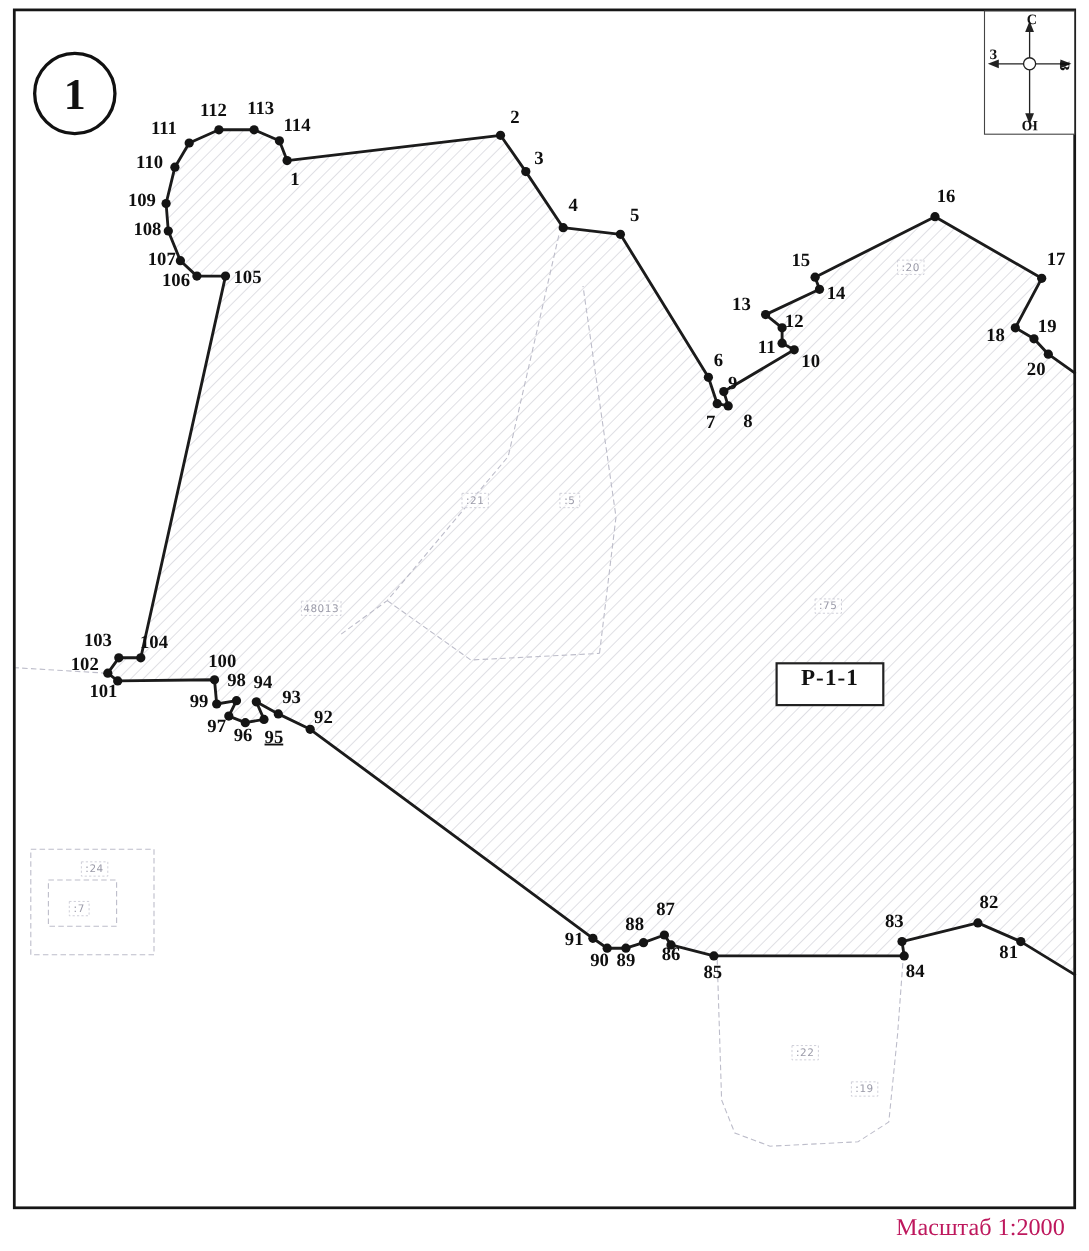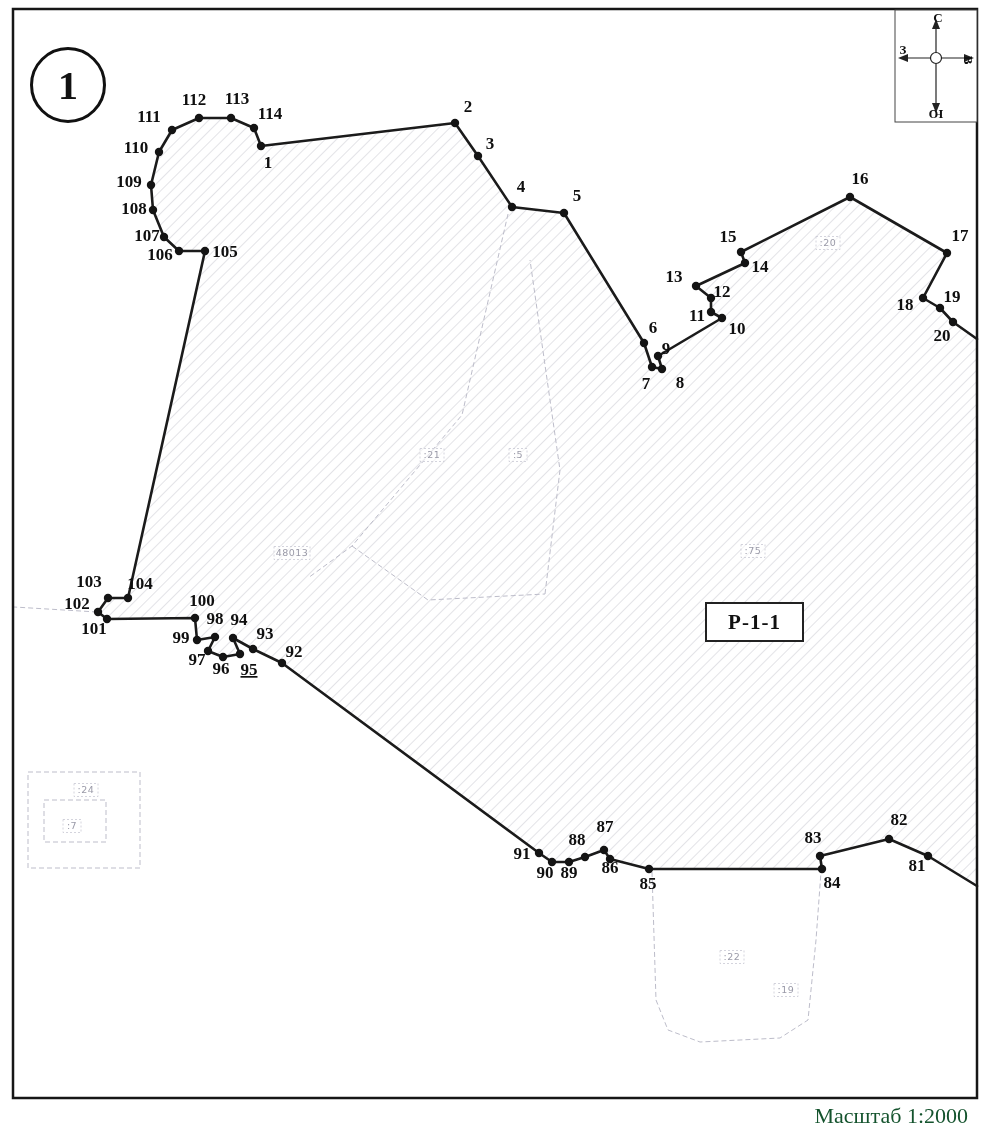--- a/index.html
+++ b/index.html
@@ -26,24 +26,24 @@
   .compass-hub { fill:#ffffff; stroke:#222; stroke-width:1.2; }
   .compass-letter { font:700 13px "Liberation Serif", serif; fill:#111; text-anchor:middle; }
 
   .sheet-circle { position:absolute; left:30px; top:47px; width:76px; height:76px;
     border:3px solid #111; border-radius:50%; background:#fff;
     display:flex; align-items:center; justify-content:center;
     font:700 40px "Liberation Serif", serif; color:#111; }
 
   .zone-box { position:absolute; left:705px; top:602px; width:99px; height:40px;
     border:2px solid #222; background:#fff;
-    display:flex; align-items:center; justify-content:center;
+    display:flex; align-items:flex-start; justify-content:center;
     font:700 21px "Liberation Serif", serif; letter-spacing:1px; color:#111; }
 
-  .scale { position:absolute; right:22px; top:1103px; font:400 22px "Liberation Serif", serif; color:#14532d; }
+  .scale { position:absolute; right:22px; top:1103px; font:400 22px "Liberation Serif", serif; color:#be185d; }
 </style>
 </head>
 <body>
 
 <div class="page">
 
   <svg class="map" width="990" height="1137" viewBox="0 0 990 1137">
     <defs>
       <pattern id="hatch" width="8" height="8" patternUnits="userSpaceOnUse" patternTransform="rotate(45)">
         <rect width="8" height="8" fill="#ffffff"></rect>

